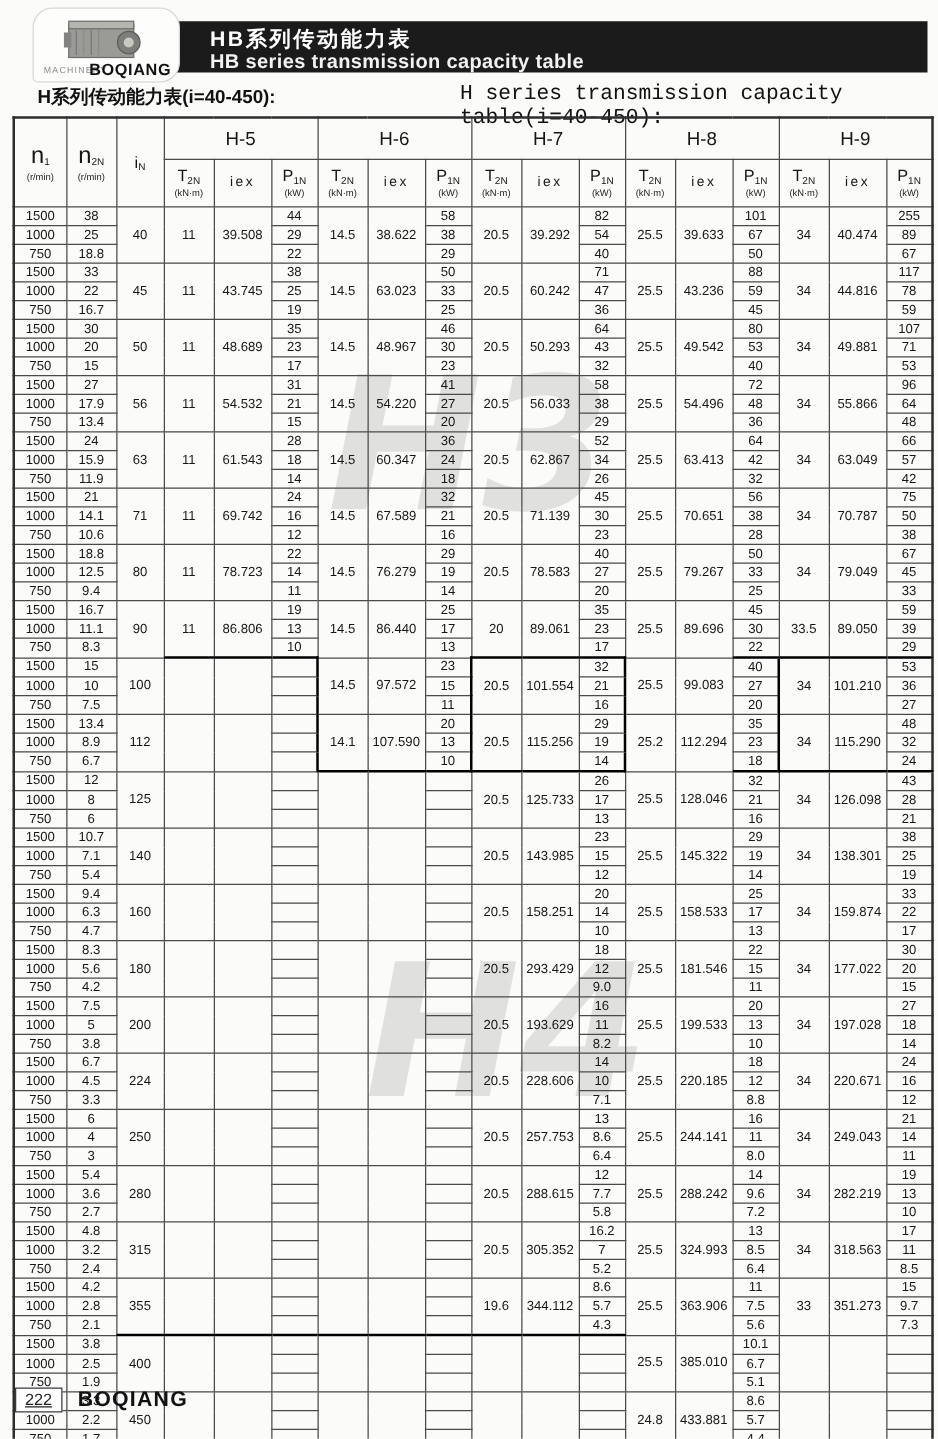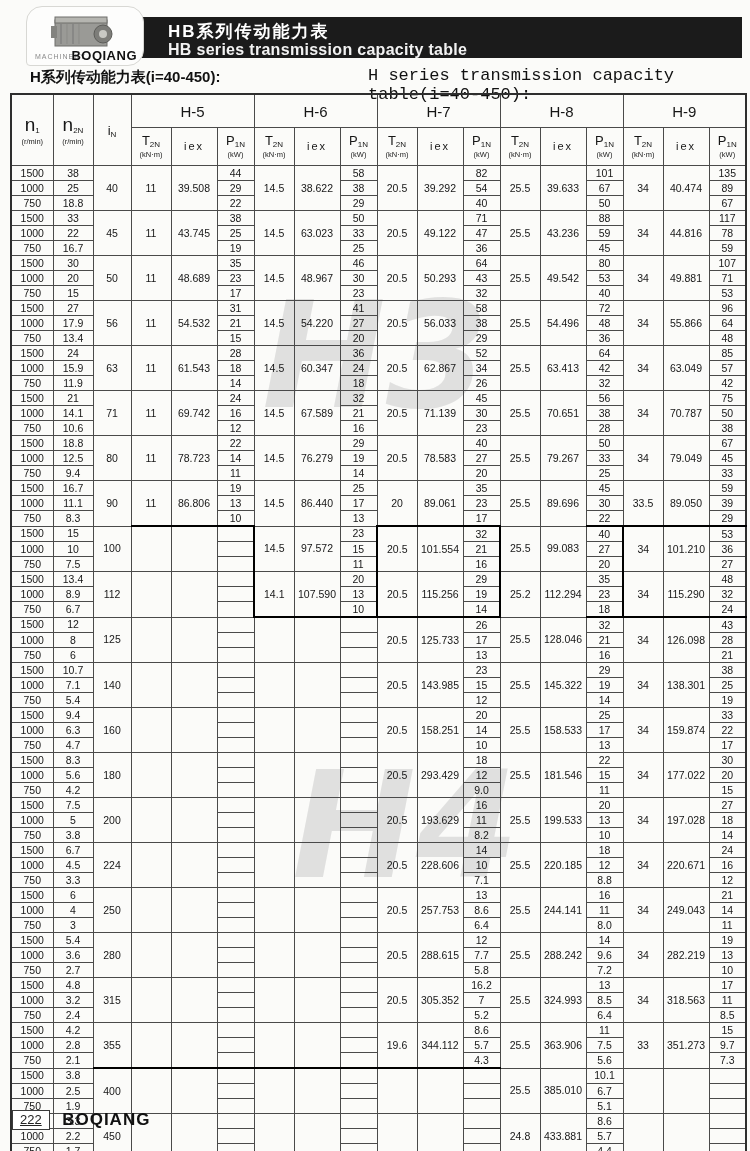--- a/index.html
+++ b/index.html
@@ -142,21 +142,21 @@
         <td rowspan="3">38.622</td>
         <td>58</td>
         <td rowspan="3">20.5</td>
         <td rowspan="3">39.292</td>
         <td>82</td>
         <td rowspan="3">25.5</td>
         <td rowspan="3">39.633</td>
         <td>101</td>
         <td rowspan="3">34</td>
         <td rowspan="3">40.474</td>
-        <td>135</td>
+        <td>255</td>
       </tr>
       <tr>
         <td>1000</td>
         <td>25</td>
         <td>29</td>
         <td>38</td>
         <td>54</td>
         <td>67</td>
         <td>89</td>
       </tr>
@@ -173,21 +173,21 @@
         <td>1500</td>
         <td>33</td>
         <td rowspan="3">45</td>
         <td rowspan="3">11</td>
         <td rowspan="3">43.745</td>
         <td>38</td>
         <td rowspan="3">14.5</td>
         <td rowspan="3">63.023</td>
         <td>50</td>
         <td rowspan="3">20.5</td>
-        <td rowspan="3">49.122</td>
+        <td rowspan="3">60.242</td>
         <td>71</td>
         <td rowspan="3">25.5</td>
         <td rowspan="3">43.236</td>
         <td>88</td>
         <td rowspan="3">34</td>
         <td rowspan="3">44.816</td>
         <td>117</td>
       </tr>
       <tr>
         <td>1000</td>
@@ -294,21 +294,21 @@
         <td rowspan="3">60.347</td>
         <td>36</td>
         <td rowspan="3">20.5</td>
         <td rowspan="3">62.867</td>
         <td>52</td>
         <td rowspan="3">25.5</td>
         <td rowspan="3">63.413</td>
         <td>64</td>
         <td rowspan="3">34</td>
         <td rowspan="3">63.049</td>
-        <td>85</td>
+        <td>66</td>
       </tr>
       <tr>
         <td>1000</td>
         <td>15.9</td>
         <td>18</td>
         <td>24</td>
         <td>34</td>
         <td>42</td>
         <td>57</td>
       </tr>

